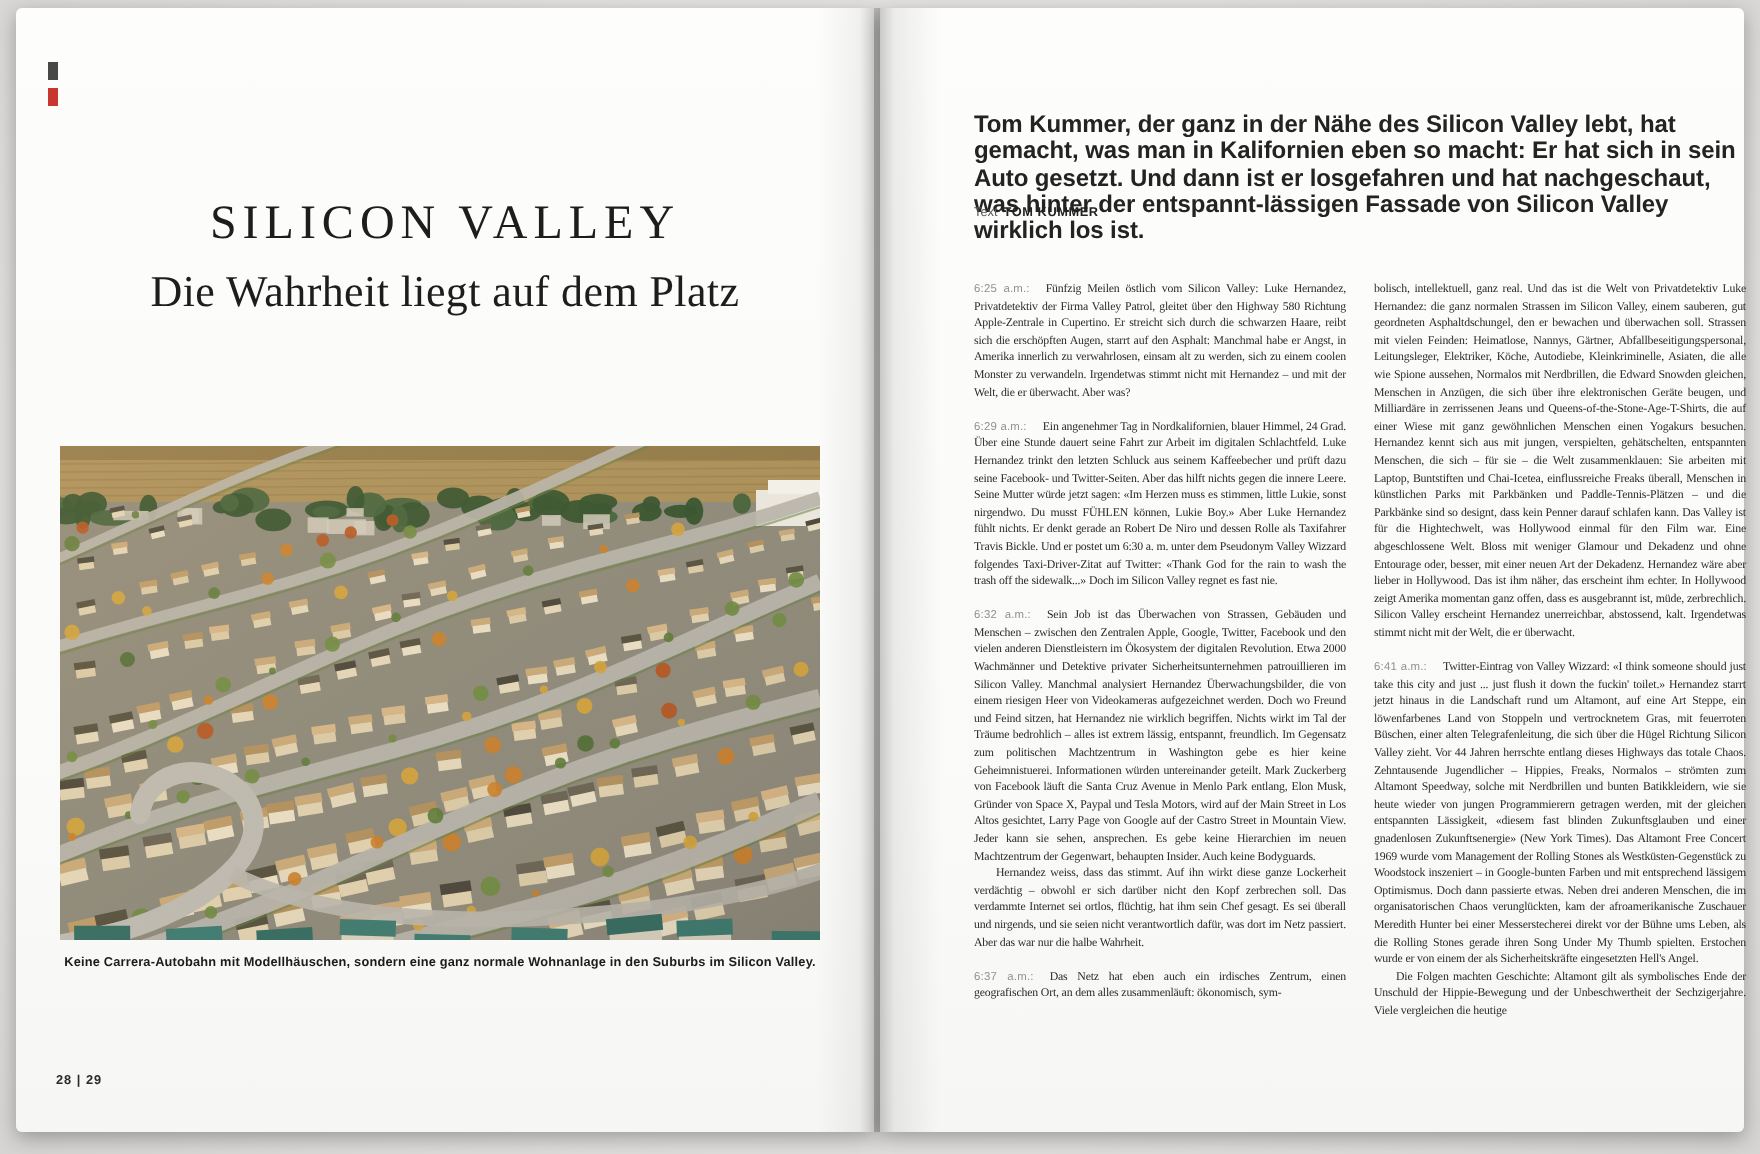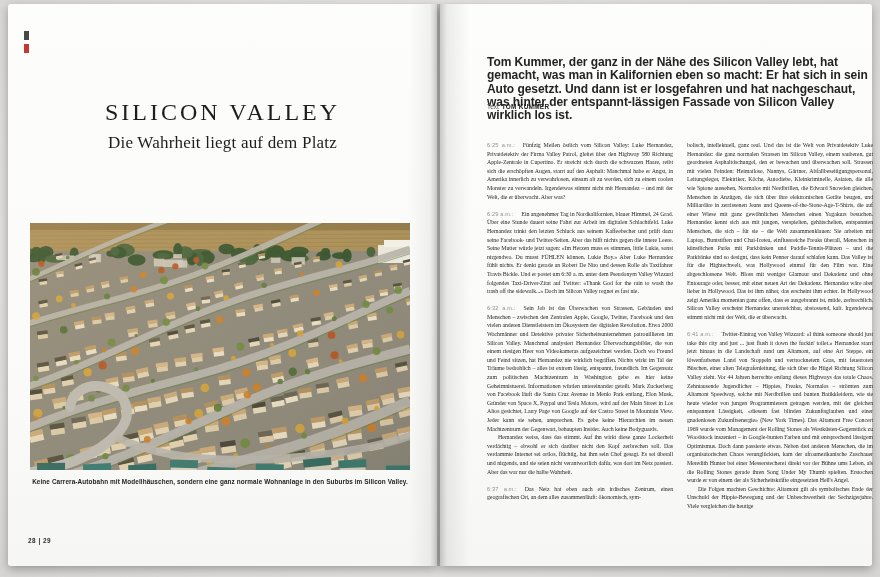--- a/index.html
+++ b/index.html
@@ -16,21 +16,21 @@
     background:linear-gradient(90deg, rgba(0,0,0,0) 0%, rgba(0,0,0,0.05) 35%, rgba(0,0,0,0.16) 47%, rgba(0,0,0,0.20) 52%, rgba(0,0,0,0.07) 63%, rgba(0,0,0,0) 100%);}
 
   
   .spine-marker{position:absolute;left:16px;top:27px;width:5px;}
   .spine-marker .blk{width:5px;height:9px;margin-bottom:4px;}
   .blk-dark{background:#484846;}
   .blk-red{background:#c8372d;}
   .feature-title{position:absolute;left:0;top:95px;width:100%;text-align:center;
     font-family:"Liberation Serif", serif;font-size:24px;letter-spacing:3px;color:#1d1d1b;font-weight:400;line-height:1.1;}
   .feature-subtitle{position:absolute;left:0;top:129px;width:100%;text-align:center;
-    font-family:"Liberation Serif", serif;font-size:17px;letter-spacing:0.2px;color:#1d1d1b;font-weight:500;}
+    font-family:"Liberation Serif", serif;font-size:22px;letter-spacing:0.2px;color:#1d1d1b;font-weight:500;}
   .photo-frame{position:absolute;left:22px;top:219px;width:380px;height:247px;overflow:hidden;background:#8c887a;}
   .photo-frame svg{display:block;}
   .photo-caption{position:absolute;left:22px;top:474px;width:380px;text-align:center;
     font-size:6.4px;font-weight:bold;color:#1c1c1c;letter-spacing:0.1px;}
   .folio{position:absolute;left:20px;top:533px;font-size:6.4px;font-weight:bold;color:#2b2b2b;letter-spacing:0.5px;}
 
   
   .intro{position:absolute;left:47px;top:52px;width:382px;
     font-size:12px;line-height:13.3px;font-weight:bold;color:#232321;letter-spacing:-0.05px;}
   .byline{position:absolute;left:47px;top:99px;font-size:6.4px;color:#222;}

